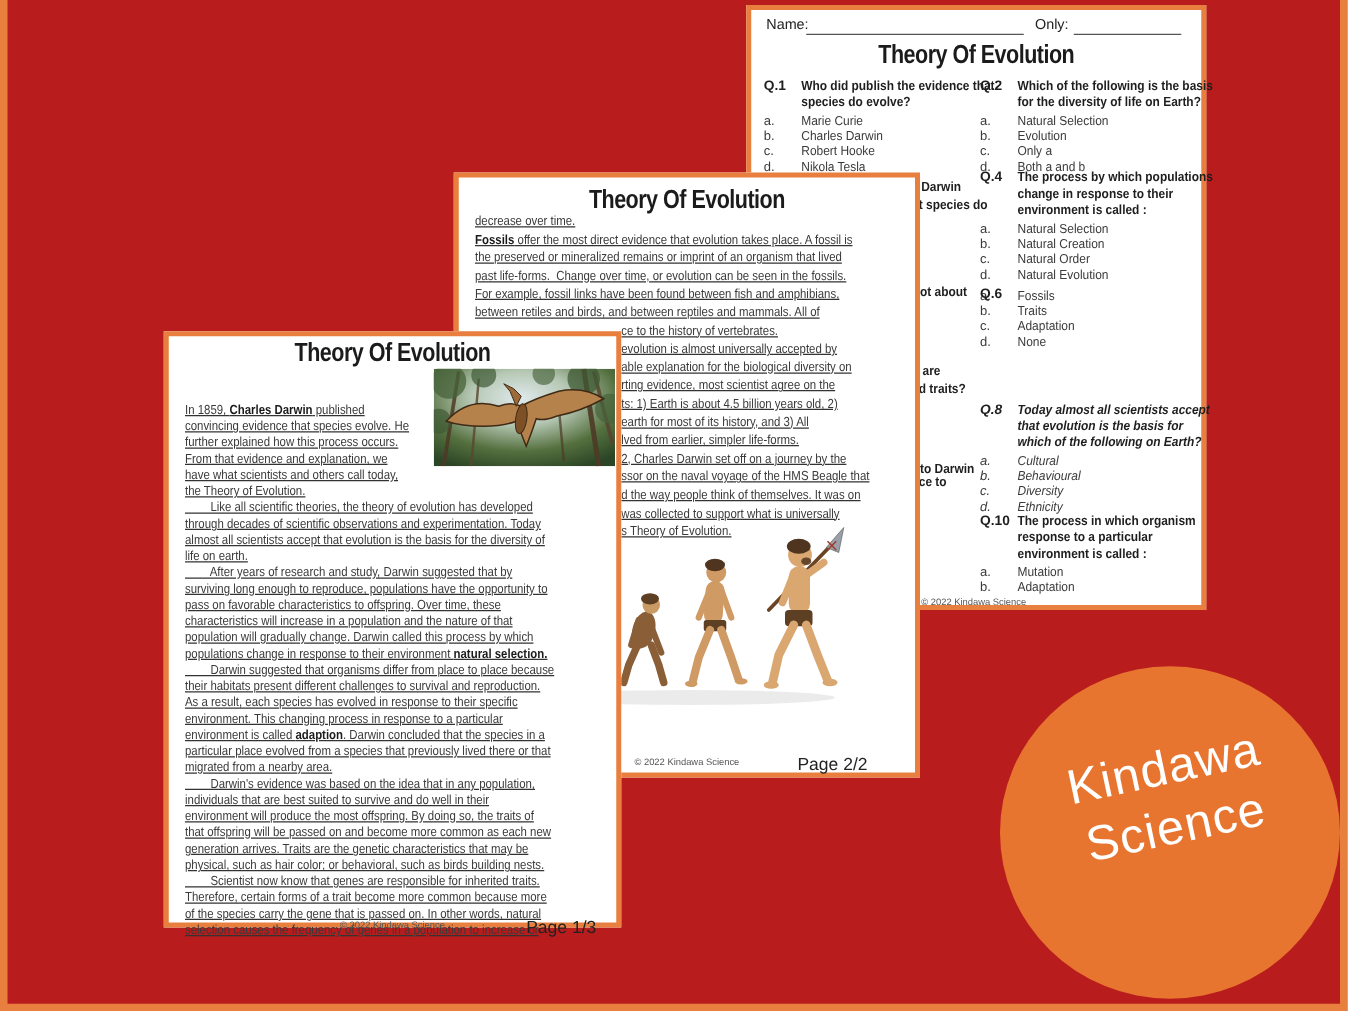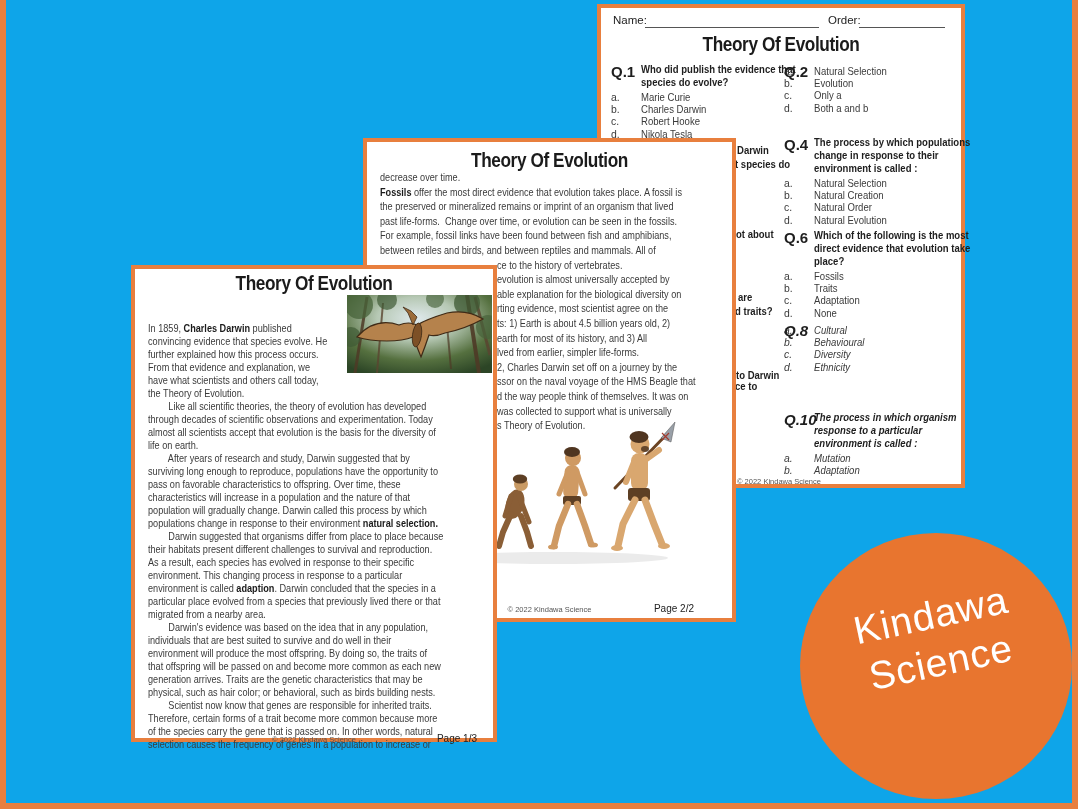--- a/index.html
+++ b/index.html
@@ -1,16 +1,16 @@
 <!DOCTYPE html>
 <html><head>
 <meta charset="utf-8">
 <style>
   html,body{margin:0;padding:0;background:#ffffff;}
-  #stage{position:relative;width:1078px;height:809px;background:#0ea5e9;overflow:hidden;
+  #stage{position:relative;width:1078px;height:809px;background:#b91c1c;overflow:hidden;
          font-family:"Liberation Sans",sans-serif;color:#333;}
   
   .frame{position:absolute;background:#e87f3e;z-index:30;}
   #frame-left{left:0;top:0;width:6px;height:809px;}
   #frame-right{left:1072px;top:0;width:6px;height:809px;}
   #frame-bottom{left:0;top:803px;width:1078px;height:6px;}
 
   
   .page{position:absolute;background:#ffffff;border:4px solid #e87f3e;box-sizing:border-box;}
   #quiz-page{left:597px;top:4px;width:368px;height:484px;z-index:1;}
@@ -27,50 +27,50 @@
   .qz-nd{position:absolute;font-size:11.5px;color:#222;}
   #name-label{left:12px;top:6px;}
   #date-label{left:227px;top:6px;}
   .blankline{position:absolute;border-bottom:1.2px solid #555;height:13px;top:6px;}
   #name-line{left:44px;width:174px;}
   #date-line{left:258px;width:86px;}
 
   .qblock{position:absolute;width:176px;}
   .qb-left{left:10px;}
   .qb-right{left:183px;}
-  .qy1{top:55px;} .qy4{top:128px;} .qy6{top:221px;} .qy8{top:314px;font-style:italic;} .qy10{top:403px;font-style:italic;}
-  .qnum{position:absolute;left:0;top:0;font-weight:bold;font-size:15px;color:#1e1e1e;}
+  .qy1{top:55px;} .qy4{top:128px;} .qy6{top:221px;} .qy8{top:314px;font-style:italic;} .qy10{top:403px;}
+  .qnum{position:absolute;left:0;top:0;font-weight:bold;font-size:11px;color:#1e1e1e;}
   .qlines{margin-left:30px;}
   .qline{font-weight:bold;font-size:10.6px;line-height:13px;white-space:pre;color:#1e1e1e;
          transform:scaleX(.9);transform-origin:0 0;}
   .opts{margin-left:0;margin-top:3px;}
   .optrow{display:flex;line-height:12.2px;}
   .optl{width:30px;font-size:10.4px;color:#3a3a3a;flex:0 0 30px;}
   .optt{font-size:10.4px;color:#3a3a3a;white-space:pre;transform:scaleX(.92);transform-origin:0 0;}
 
   .qfrag{position:absolute;font-weight:bold;font-size:10.6px;color:#1e1e1e;white-space:pre;
          transform:scaleX(.9);transform-origin:0 0;}
   #qf1{left:136px;top:136px;} #qf2{left:134px;top:150px;} #qf3{left:135px;top:220px;}
   #qf4{left:137px;top:283px;} #qf5{left:134px;top:297px;} #qf6{left:135px;top:361px;}
   #qf7{left:134px;top:372px;}
   #quiz-footer{position:absolute;left:136px;top:469px;font-size:7.5px;color:#555;}
 
   
-  .bodylines{position:absolute;}
+  .bodylines{position:absolute;text-decoration:underline;}
   .tl{white-space:pre;font-size:10.5px;color:#3a3a3a;transform:scaleX(.87);transform-origin:0 0;}
   .tl b{color:#1b1b1b;}
   #p2-lines{left:13px;top:28px;}
   #p2-lines .tl{line-height:14.6px;}
   #p2-lines .frag{margin-left:117px;}
   #p1-lines{left:13px;top:32px;margin-top:21px;}
   #p1-lines .tl{line-height:13px;}
 
   .copyline{position:absolute;left:0;right:0;text-align:center;font-size:7.5px;color:#555;}
   #p2-copy{top:463px;} #p1-copy{top:466px;}
-  .pagenum{position:absolute;font-size:10px;color:#222;}
+  .pagenum{position:absolute;font-size:14px;color:#222;}
   #p2-pagenum{right:38px;top:461px;}
   #p1-pagenum{right:16px;top:464px;}
 
   
   #pterosaur-photo{position:absolute;left:212px;top:26px;width:145px;height:78px;}
   #evolution-illustration{position:absolute;left:66px;top:278px;width:247px;height:148px;}
 
   
   #brand-badge{position:absolute;left:800px;top:533px;width:272px;height:266px;border-radius:50%;
                background:#e8752f;z-index:5;}
@@ -78,21 +78,21 @@
               font-size:39px;line-height:48px;transform:rotate(-12deg);letter-spacing:1px;}
 </style>
 </head>
 <body>
 
 <div id="stage">
 
   <div class="page" id="quiz-page">
     <span class="qz-nd" id="name-label">Name:</span>
     <span class="blankline" id="name-line"></span>
-    <span class="qz-nd" id="date-label">Order:</span>
+    <span class="qz-nd" id="date-label">Only:</span>
     <span class="blankline" id="date-line"></span>
     <div class="ptitle" id="quiz-title">Theory Of Evolution</div>
 
     <div class="qblock qb-left qy1">
       <span class="qnum">Q.1</span>
       <div class="qlines">
           <div class="qline">Who did publish the evidence that</div>
           <div class="qline">species do evolve?</div>
         </div>
       <div class="opts">
@@ -110,20 +110,24 @@
           </div>
           <div class="optrow">
             <span class="optl">d.</span>
             <span class="optt">Nikola Tesla</span>
           </div>
         </div>
     </div>
 
     <div class="qblock qb-right qy1">
       <span class="qnum">Q.2</span>
+      <div class="qlines">
+          <div class="qline">Which of the following is the basis</div>
+          <div class="qline">for the diversity of life on Earth?</div>
+        </div>
       <div class="opts">
           <div class="optrow">
             <span class="optl">a.</span>
             <span class="optt">Natural Selection</span>
           </div>
           <div class="optrow">
             <span class="optl">b.</span>
             <span class="optt">Evolution</span>
           </div>
           <div class="optrow">
@@ -159,25 +163,20 @@
           </div>
           <div class="optrow">
             <span class="optl">d.</span>
             <span class="optt">Natural Evolution</span>
           </div>
         </div>
     </div>
 
     <div class="qblock qb-right qy6">
       <span class="qnum">Q.6</span>
-      <div class="qlines">
-          <div class="qline">Which of the following is the most</div>
-          <div class="qline">direct evidence that evolution take</div>
-          <div class="qline">place?</div>
-        </div>
       <div class="opts">
           <div class="optrow">
             <span class="optl">a.</span>
             <span class="optt">Fossils</span>
           </div>
           <div class="optrow">
             <span class="optl">b.</span>
             <span class="optt">Traits</span>
           </div>
           <div class="optrow">
@@ -186,20 +185,25 @@
           </div>
           <div class="optrow">
             <span class="optl">d.</span>
             <span class="optt">None</span>
           </div>
         </div>
     </div>
 
     <div class="qblock qb-right qy8">
       <span class="qnum">Q.8</span>
+      <div class="qlines">
+          <div class="qline">Today almost all scientists accept</div>
+          <div class="qline">that evolution is the basis for</div>
+          <div class="qline">which of the following on Earth?</div>
+        </div>
       <div class="opts">
           <div class="optrow">
             <span class="optl">a.</span>
             <span class="optt">Cultural</span>
           </div>
           <div class="optrow">
             <span class="optl">b.</span>
             <span class="optt">Behavioural</span>
           </div>
           <div class="optrow">

